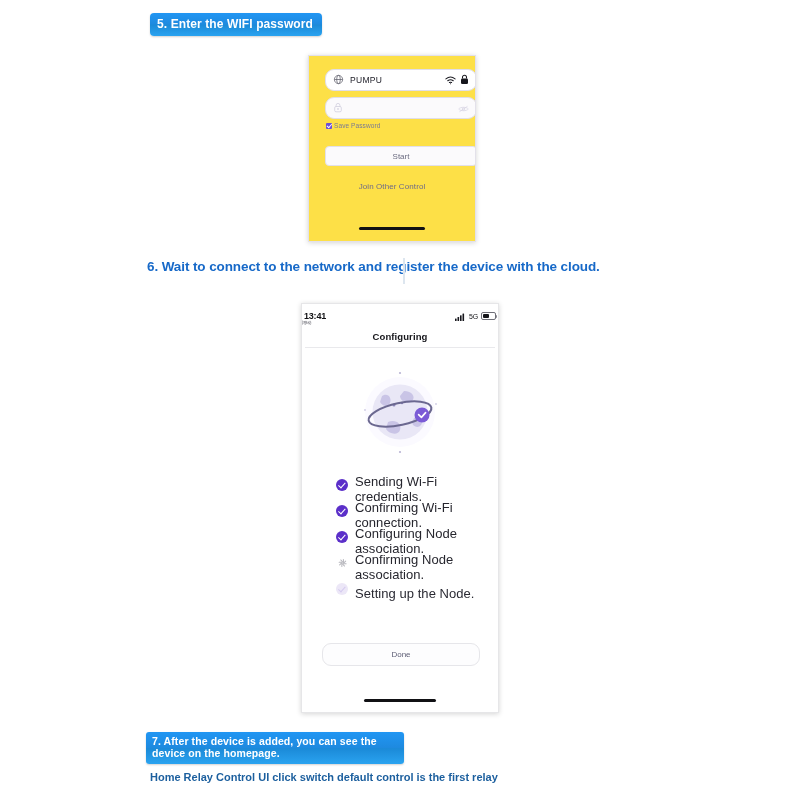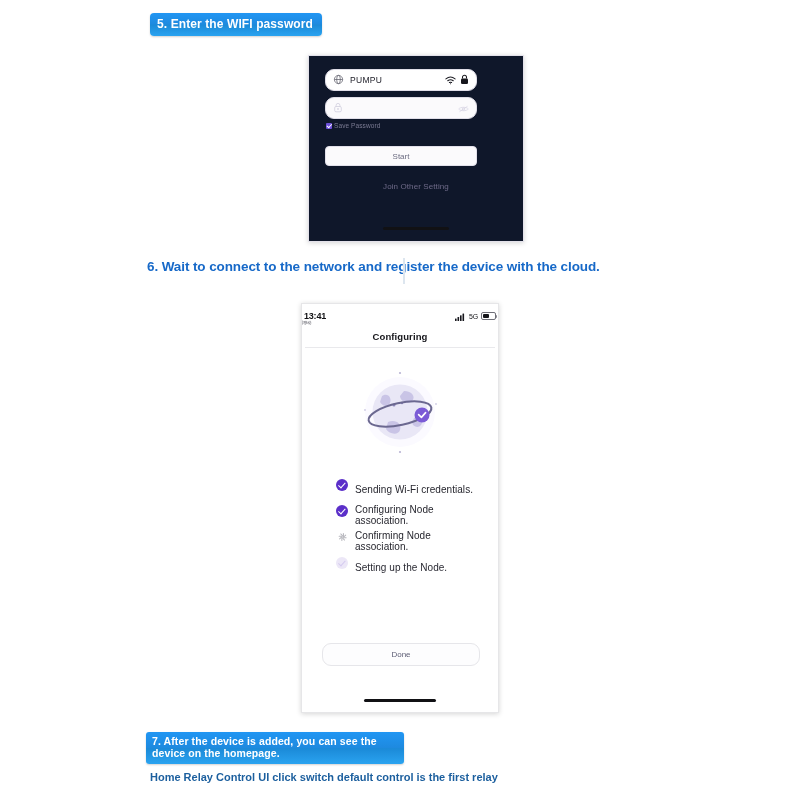--- a/index.html
+++ b/index.html
@@ -81,23 +81,23 @@
     position: absolute;
     box-sizing: border-box;
     box-shadow: 0 1px 5px rgba(0,0,0,0.17);
     overflow: hidden;
   }
 
   
   #phone-wifi {
     left: 308px;
     top: 55px;
-    width: 216px;
+    width: 168px;
     height: 187px;
-    background: #0f172a;
+    background: #fde047;
     border: 1px solid #e3e1ea;
   }
   .wifi-field {
     position: absolute;
     left: 16px;
     width: 152px;
     box-sizing: border-box;
     background: #ffffff;
     border: 1px solid #e0dee8;
     border-radius: 9px;
@@ -285,21 +285,21 @@
     top: 168px;
     width: 150px;
   }
   .task-row {
     display: flex;
     align-items: center;
     height: 26px;
     gap: 7px;
   }
   .task-label {
-    font-size: 10px;
+    font-size: 13px;
     color: #26262e;
     letter-spacing: 0.05px;
     margin-top: 8px;
   }
   .task-label.pending { color: #2a2a33; }
 
   .check-icon {
     width: 12px; height: 12px;
     border-radius: 50%;
     background: #5b2fc9;
@@ -402,21 +402,21 @@
     </span>
   </div>
 
   <div class="save-row">
     <span class="save-box"></span>
     <span class="save-label">Save Password</span>
   </div>
 
   <div class="btn-outline" id="start-button">Start</div>
 
-  <div id="join-other">Join Other Setting</div>
+  <div id="join-other">Join Other Control</div>
 
   <div class="home-indicator"></div>
 </div>
 
 <div class="step-text" id="step-6">6. Wait to connect to the network and register the device with the cloud.</div>
 <div class="divider-tick"></div>
 
 <div class="phone" id="phone-prov">
 
   <div class="status-bar">
@@ -463,20 +463,24 @@
     </svg>
   </div>
 
   <div class="task-list">
 
     <div class="task-row">
       <span class="check-icon"></span>
       <span class="task-label">Sending Wi-Fi credentials.</span>
     </div>
 
+    <div class="task-row">
+      <span class="check-icon"></span>
+      <span class="task-label">Confirming Wi-Fi connection.</span>
+    </div>
 
     <div class="task-row">
       <span class="check-icon"></span>
       <span class="task-label">Configuring Node association.</span>
     </div>
 
     <div class="task-row">
       <span class="spinner-icon">
         <i style="transform:rotate(0deg) translate(-50%,0)"></i>
         <i style="transform:rotate(45deg) translate(-50%,0)"></i>

